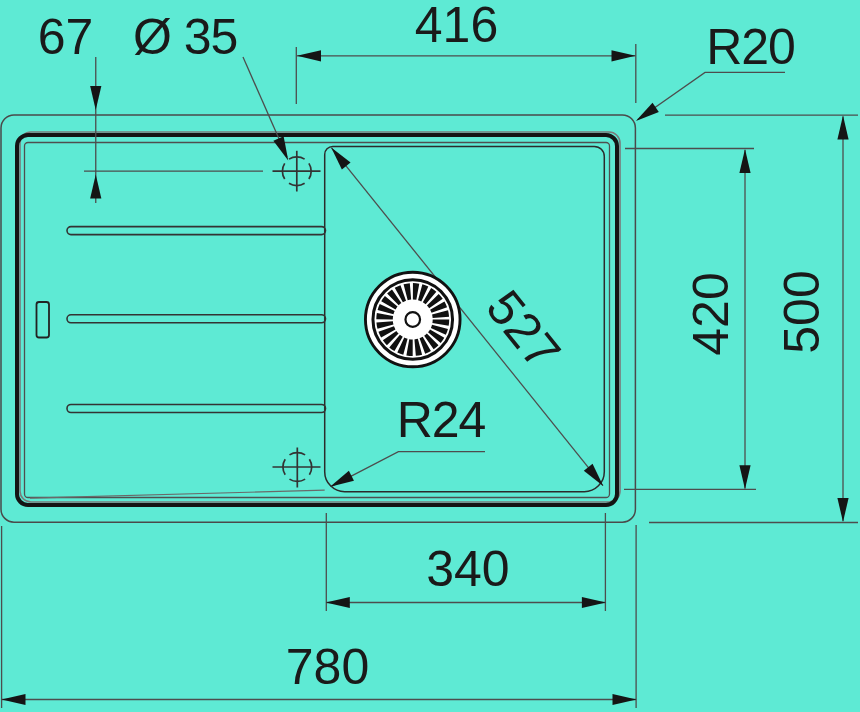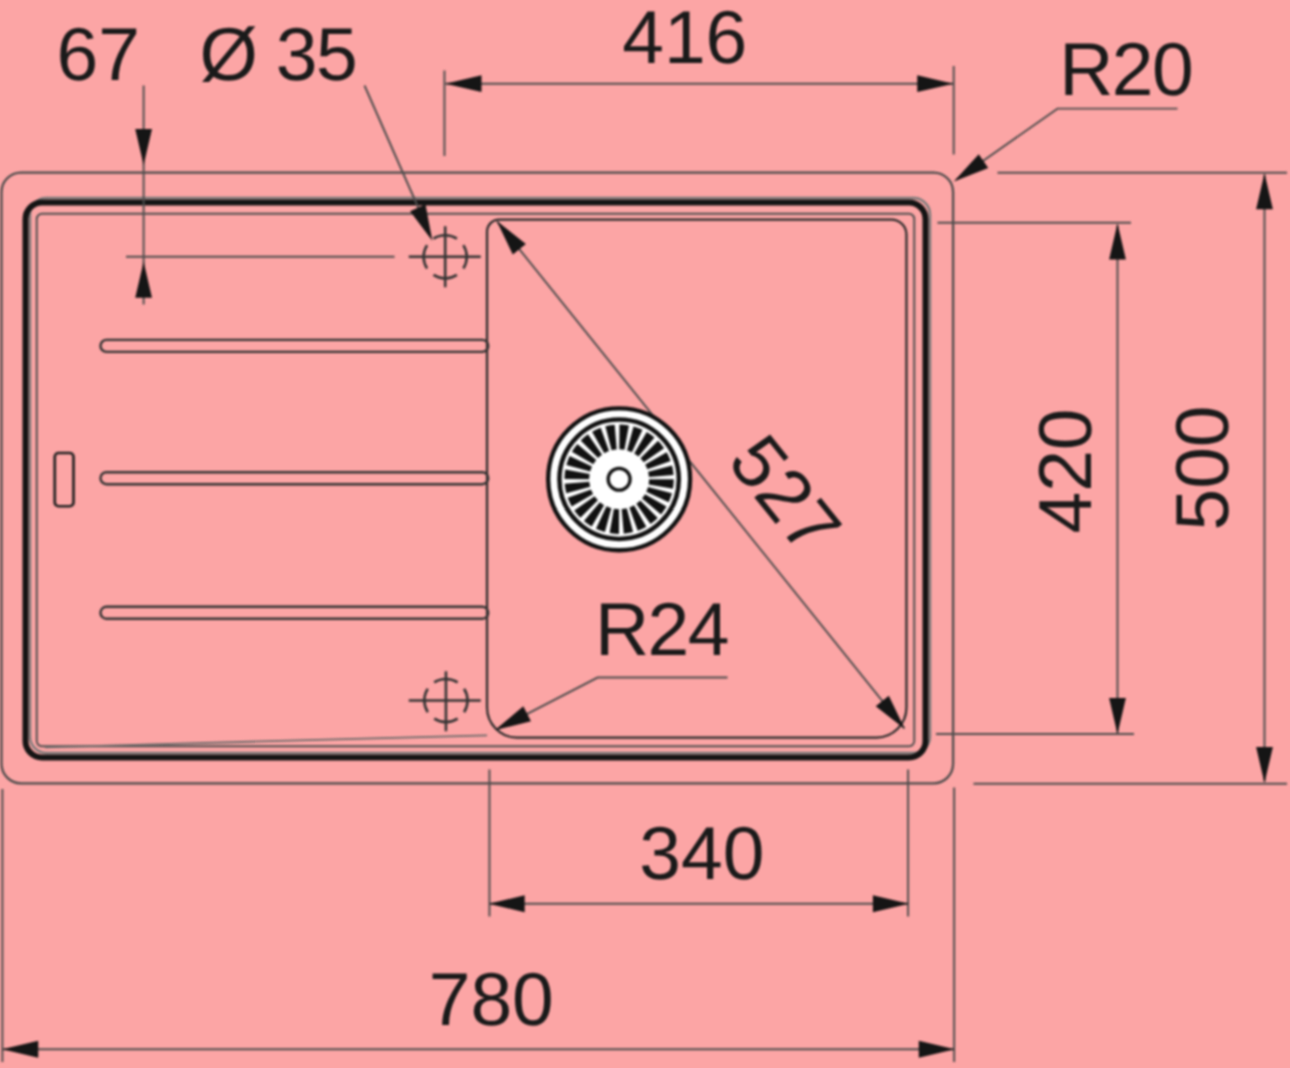--- a/index.html
+++ b/index.html
@@ -1,16 +1,16 @@
 <!DOCTYPE html>
 <html><head>
 <meta charset="utf-8">
 <style>
   html,body{margin:0;padding:0;background:#fff;}
-  #wrap{position:relative;width:860px;height:712px;background:#fca5a5;overflow:hidden;}
+  #wrap{position:relative;width:860px;height:712px;background:#5eead4;overflow:hidden;}
   svg{display:block;}
   text{font-family:"Liberation Sans",sans-serif;fill:#1a1a1a;}
 </style>
 </head>
 <body>
 <div id="wrap">
 <svg width="860" height="712" viewBox="0 0 860 712">
   <defs>
     <polygon id="arw" points="0.5,0 -23.5,-5.6 -23.5,5.6" fill="#151515"></polygon>
   </defs>

